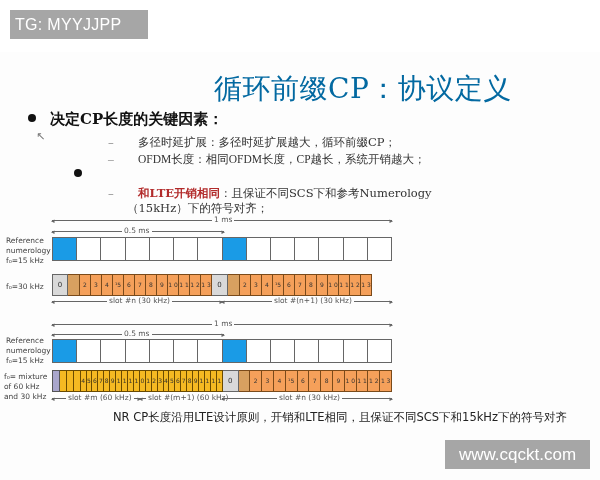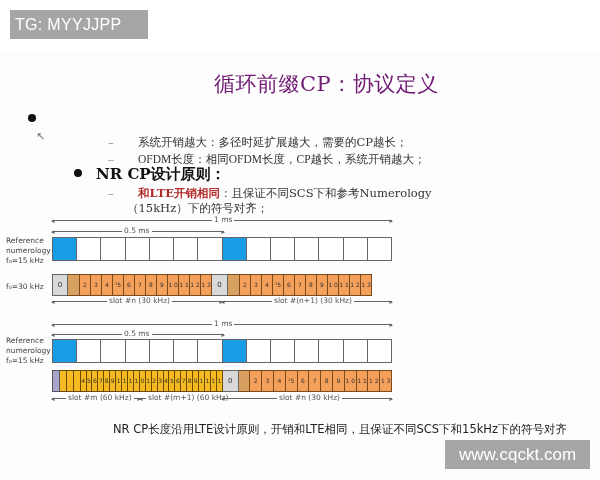--- a/index.html
+++ b/index.html
@@ -2,21 +2,21 @@
 <html><head>
 <meta charset="utf-8">
 <style>
   html, body { margin:0; padding:0; }
   body { width:600px; height:480px; background:#ffffff; position:relative; overflow:hidden; font-family:"DejaVu Serif", serif; }
   .topband { position:absolute; left:0; top:0; width:600px; height:52px; background:#ffffff; }
   .slide { position:absolute; left:0; top:52px; width:600px; height:428px; background:#fdfdfd; }
   .wm { position:absolute; background:#a6a6a6; color:#ffffff; font-family:"Liberation Sans", sans-serif; }
   .wm-tl { left:10px; top:10px; width:138px; height:29px; font-size:16px; line-height:29px; padding-left:5px; box-sizing:border-box; letter-spacing:0.3px; }
   .wm-br { left:445px; top:440px; width:145px; height:29px; font-size:17px; line-height:29px; text-align:center; }
-  .title { position:absolute; left:214px; top:70px; font-size:21px; color:#701a75; font-family:"DejaVu Serif", serif; letter-spacing:0.5px; }
+  .title { position:absolute; left:214px; top:70px; font-size:28px; color:#0369a1; font-family:"DejaVu Serif", serif; letter-spacing:0.5px; }
   .bullet { position:absolute; font-size:15px; color:#111; font-weight:bold; }
   .bullet .dot { display:inline-block; width:8px; height:8px; border-radius:50%; background:#111; margin-right:14px; vertical-align:middle; position:relative; top:-2px; }
   .sub { position:absolute; font-size:11.5px; color:#333; }
   .sub .dash { display:inline-block; width:30px; color:#888; }
   .red { color:#b22b2b; font-weight:bold; }
   .cursor { position:absolute; left:36px; top:130px; font-size:11px; color:#777; font-family:"DejaVu Sans", sans-serif; }
 
   
   .diag { position:absolute; left:0; top:212px; width:410px; height:200px; font-family:"DejaVu Sans", sans-serif; }
   .lbl { position:absolute; font-size:7.5px; color:#444; line-height:10px; }
@@ -28,46 +28,46 @@
   .refrow .c { flex:1; border:1px solid #666; border-left:none; background:#fff; }
   .refrow .c:first-child { border-left:1px solid #666; }
   .refrow .c.blue { background:#1a9be6; }
   .symrow { position:absolute; height:22px; display:flex; }
   .symrow .s { border:1px solid #7a4a1a; border-left:none; background:#f5a05a; font-size:6px; color:#333; display:flex; align-items:center; justify-content:center; text-align:center; line-height:6px; box-sizing:border-box; }
   .symrow .s:first-child { border-left:1px solid #7a4a1a; }
   .symrow .s.grey { background:#d9d9d9; border-color:#666; font-size:7px; }
   .symrow .s.tan { background:#d8a060; }
   .symrow .s.y { background:#f5b922; border-color:#6a4a00; }
   .symrow .s.lav { background:#a9a6cc; border-color:#555; }
-  .caption { position:absolute; left:113px; top:410px; font-size:11.5px; color:#222; font-family:"DejaVu Sans", sans-serif; white-space:nowrap;margin-top:12px; }
+  .caption { position:absolute; left:113px; top:410px; font-size:11.5px; color:#222; font-family:"DejaVu Sans", sans-serif; white-space:nowrap; }
 </style>
 </head>
 <body>
 
 <div class="topband"></div>
 <div class="slide"></div>
 
 <div class="wm wm-tl">TG: MYYJJPP</div>
 
 <div class="title">循环前缀CP：协议定义</div>
 
 <div class="bullet" style="left:28px; top:110px;">
-  <span class="dot"></span>
+  <span class="dot"></span><span>决定CP长度的关键因素：</span>
 </div>
 <div class="cursor">↖</div>
 
 <div class="sub" style="left:108px; top:135px;">
-  <span class="dash">–</span><span>系统开销越大：多径时延扩展越大，需要的CP越长；</span>
+  <span class="dash">–</span><span>多径时延扩展：多径时延扩展越大，循环前缀CP；</span>
 </div>
 <div class="sub" style="left:108px; top:152px;font-family:Liberation Serif, serif;">
   <span class="dash">–</span><span>OFDM长度：相同OFDM长度，CP越长，系统开销越大；</span>
 </div>
 
 <div class="bullet" style="left:74px; top:165px;">
-  <span class="dot"></span><span>NR CP设计原则：</span>
+  <span class="dot"></span>
 </div>
 <div class="sub" style="left:108px; top:186px;">
   <span class="dash">–</span><span class="red">和LTE开销相同</span><span>：且保证不同SCS下和参考Numerology</span>
 </div>
 <div class="sub" style="left:127px; top:201px;">（15kHz）下的符号对齐；</div>
 
 <div class="diag">
 
   <div class="arrowline" style="left:52px; top:8px; width:340px;">
     <span class="lh">◂</span>
@@ -171,20 +171,25 @@
       <div class="c"></div>
     <div class="c blue"></div>
       <div class="c"></div>
       <div class="c"></div>
       <div class="c"></div>
       <div class="c"></div>
       <div class="c"></div>
       <div class="c"></div>
   </div>
 
+  <div class="lbl" style="left:4px; top:160px; width:46px;">
+    <div>f₀= mixture</div>
+    <div>of 60 kHz</div>
+    <div>and 30 kHz</div>
+  </div>
   <div class="symrow" style="left:52px; top:158px; width:340px;">
     <div class="s lav" style="width:8px;"></div>
     <div class="s y" style="width:7px;"></div>
     <div class="s y" style="width:7px;"></div>
     <div class="s y" style="width:7px;"></div>
     <div class="s y" style="width:6px;">4</div>
       <div class="s y" style="width:6px;">5</div>
       <div class="s y" style="width:6px;">6</div>
       <div class="s y" style="width:6px;">7</div>
     <div class="s y" style="width:6px;">8</div>

